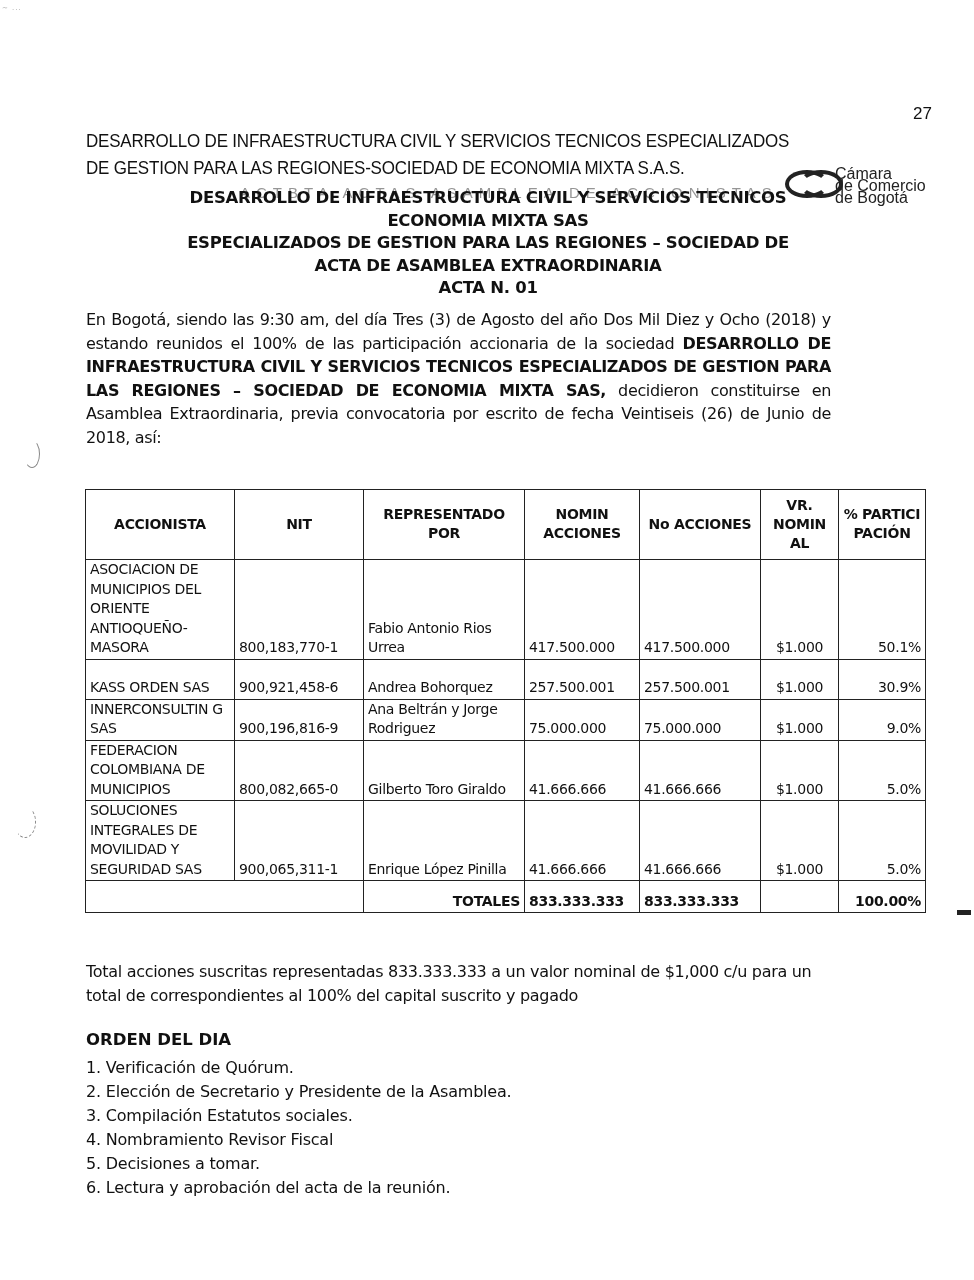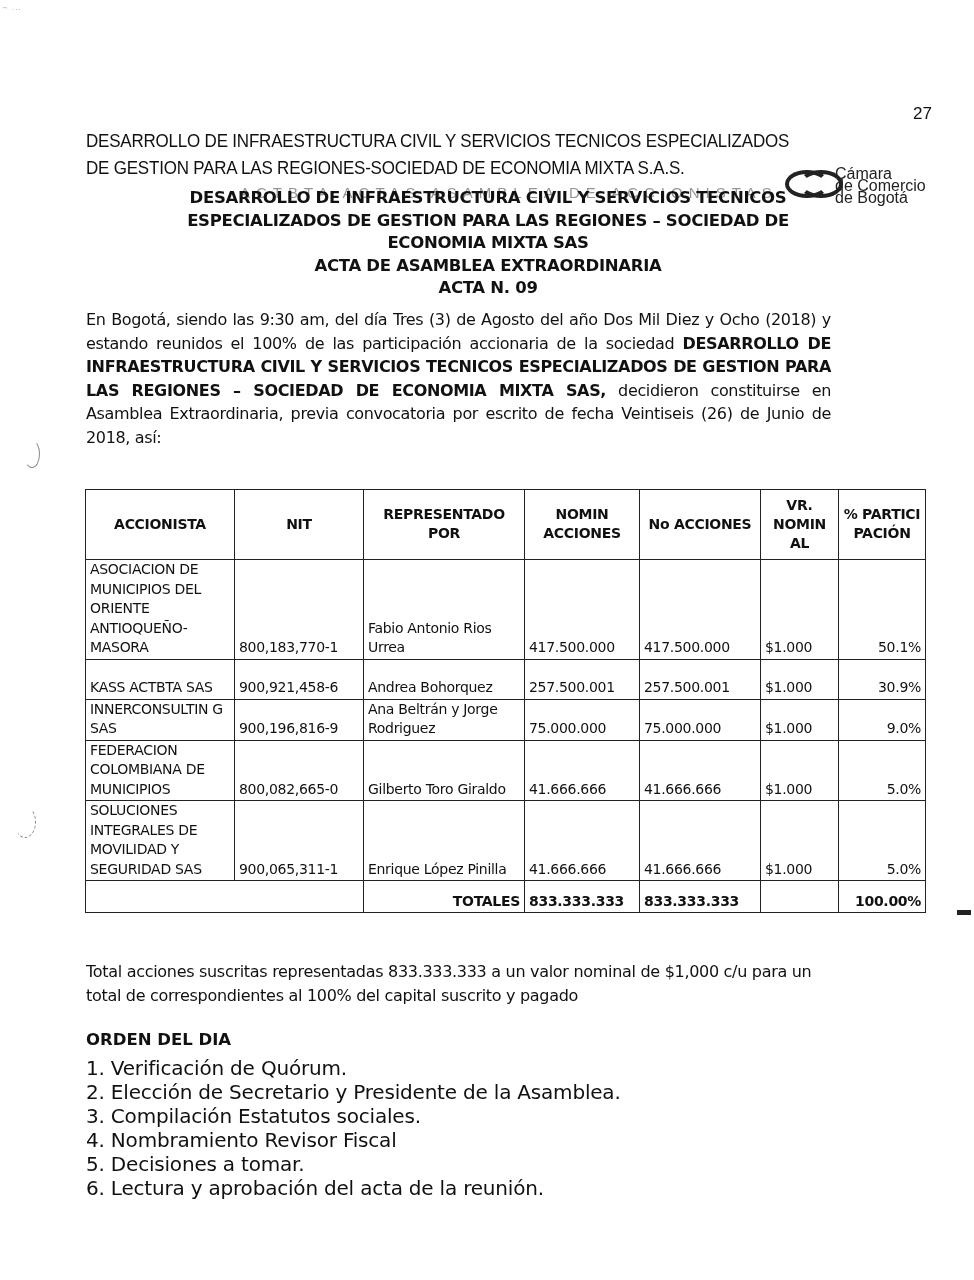--- a/index.html
+++ b/index.html
@@ -27,27 +27,27 @@
     .punch1 { left: 24px; top: 440px; }
     .punch2 { left: 14px; top: 806px; width: 20px; height: 30px; border-style: dashed; }
     .side-dash { left: 957px; top: 910px; width: 14px; height: 5px; background: #222; }
 
     table.shares { position: absolute; left: 85px; top: 489px; border-collapse: collapse; font-size: 14px; letter-spacing: -0.3px; }
     table.shares td, table.shares th { border: 1.5px solid #222; padding: 0 4px 1px 4px; vertical-align: bottom; line-height: 19.5px; }
     table.shares th { font-weight: bold; text-align: center; vertical-align: middle; line-height: 19px; font-size: 14px; }
     .c1 { width: 140px; } .c2 { width: 120px; } .c3 { width: 152px; } .c4 { width: 106px; }
     .c5 { width: 112px; } .c6 { width: 69px; } .c7 { width: 78px; }
     td.num-r { text-align: right; }
-    td.num-c { text-align: left; }
+    td.num-c { text-align: center; }
     tr.head-row { height: 70px; }
     tr.totals-row td { font-weight: bold; height: 30px; }
 
     .summary { left: 86px; width: 760px; top: 960px; font-size: 16px; line-height: 24px; letter-spacing: -0.3px; }
     .orden-title { left: 86px; top: 1030px; font-weight: bold; font-size: 16.5px; }
-    .orden-list { left: 86px; top: 1056px; margin: 0; padding: 0; list-style: none; font-size: 20px; line-height: 24px; letter-spacing: -0.2px; }
+    .orden-list { left: 86px; top: 1056px; margin: 0; padding: 0; list-style: none; font-size: 16px; line-height: 24px; letter-spacing: -0.2px; }
   </style>
 </head>
 <body>
 
 <div class="abs corner-mark">~ ...</div>
 <div class="abs page-number">27</div>
 
 <div class="abs hdr-line hdr1">DESARROLLO DE INFRAESTRUCTURA CIVIL Y SERVICIOS TECNICOS ESPECIALIZADOS</div>
 <div class="abs hdr-line hdr2">DE GESTION PARA LAS REGIONES-SOCIEDAD DE ECONOMIA MIXTA S.A.S.</div>
 
@@ -58,24 +58,24 @@
     <div>Cámara</div>
     <div>de Comercio</div>
     <div>de Bogotá</div>
   </div>
 </div>
 
 <div class="abs watermark">ACTBTA   ACTAS ASAMBLEA DE ACCIONISTAS</div>
 
 <div class="abs title-block">
   <div>DESARROLLO DE INFRAESTRUCTURA CIVIL Y SERVICIOS TECNICOS</div>
+  <div>ECONOMIA MIXTA SAS</div>
   <div>ESPECIALIZADOS DE GESTION PARA LAS REGIONES – SOCIEDAD DE</div>
-  <div>ECONOMIA MIXTA SAS</div>
   <div>ACTA DE ASAMBLEA EXTRAORDINARIA</div>
-  <div>ACTA N. 09</div>
+  <div>ACTA N. 01</div>
 </div>
 
 <div class="abs intro"><span>En Bogotá, siendo las 9:30 am, del día Tres (3) de Agosto del año Dos Mil Diez y Ocho (2018) y estando reunidos el 100% de las participación accionaria  de la sociedad </span><b>DESARROLLO DE INFRAESTRUCTURA CIVIL Y SERVICIOS TECNICOS ESPECIALIZADOS DE GESTION PARA LAS REGIONES – SOCIEDAD DE ECONOMIA MIXTA SAS,</b><span> decidieron constituirse en Asamblea Extraordinaria, previa convocatoria por escrito de fecha Veintiseis (26) de Junio de 2018, así:</span></div>
 
 <div class="abs punch punch1"></div>
 <div class="abs punch punch2"></div>
 <div class="abs side-dash"></div>
 
 <table class="shares">
   <tbody>
@@ -91,21 +91,21 @@
   <tr>
     <td>ASOCIACION DE MUNICIPIOS DEL ORIENTE ANTIOQUEÑO-MASORA</td>
     <td>800,183,770-1</td>
     <td>Fabio Antonio Rios Urrea</td>
     <td>417.500.000</td>
     <td>417.500.000</td>
     <td class="num-c">$1.000</td>
     <td class="num-r">50.1%</td>
   </tr>
   <tr style="height:40px;">
-    <td>KASS ACTBTA SAS</td>
+    <td>KASS ORDEN SAS</td>
     <td>900,921,458-6</td>
     <td>Andrea Bohorquez</td>
     <td>257.500.001</td>
     <td>257.500.001</td>
     <td class="num-c">$1.000</td>
     <td class="num-r">30.9%</td>
   </tr>
   <tr>
     <td>INNERCONSULTIN G SAS</td>
     <td>900,196,816-9</td>

